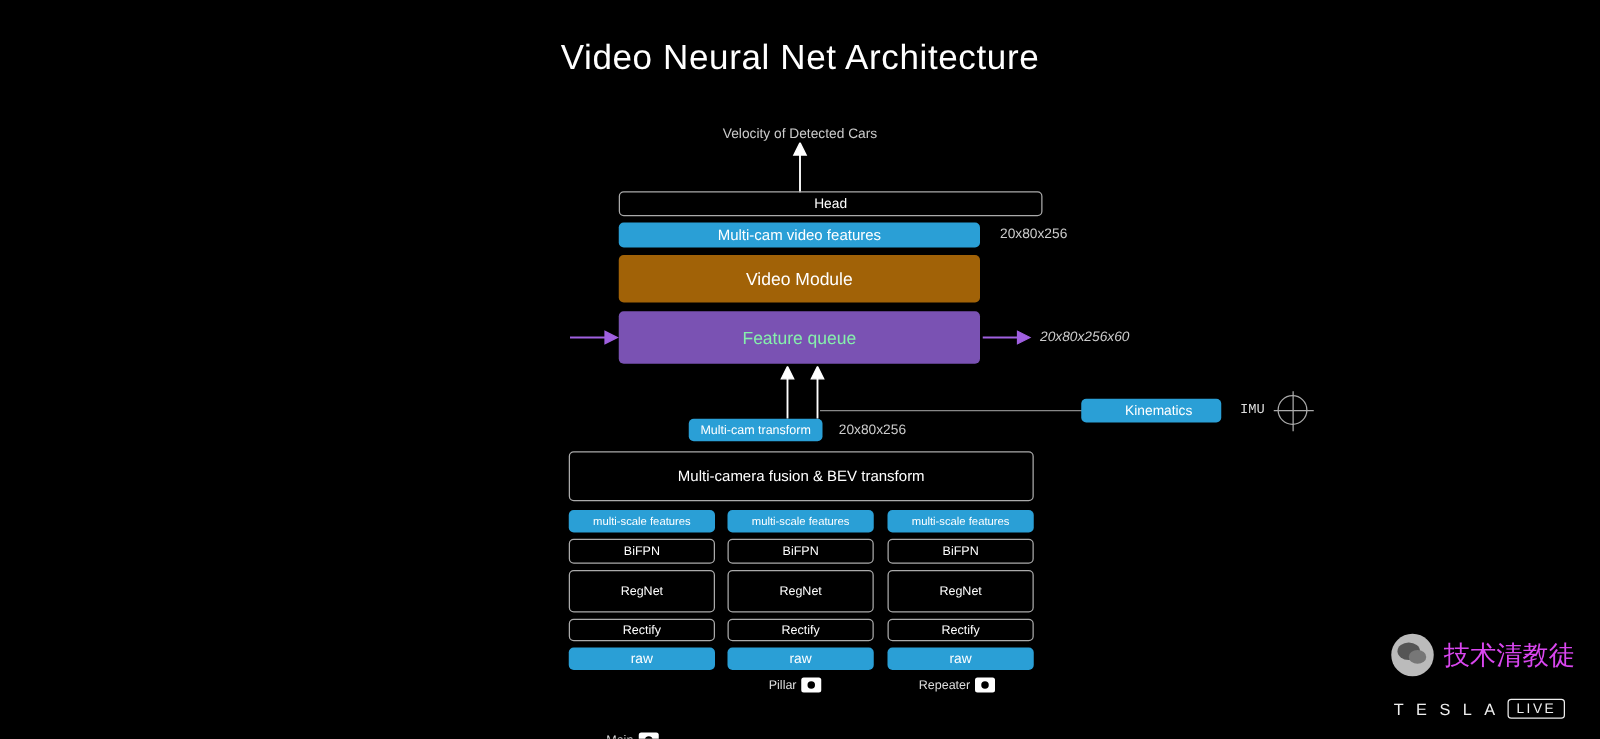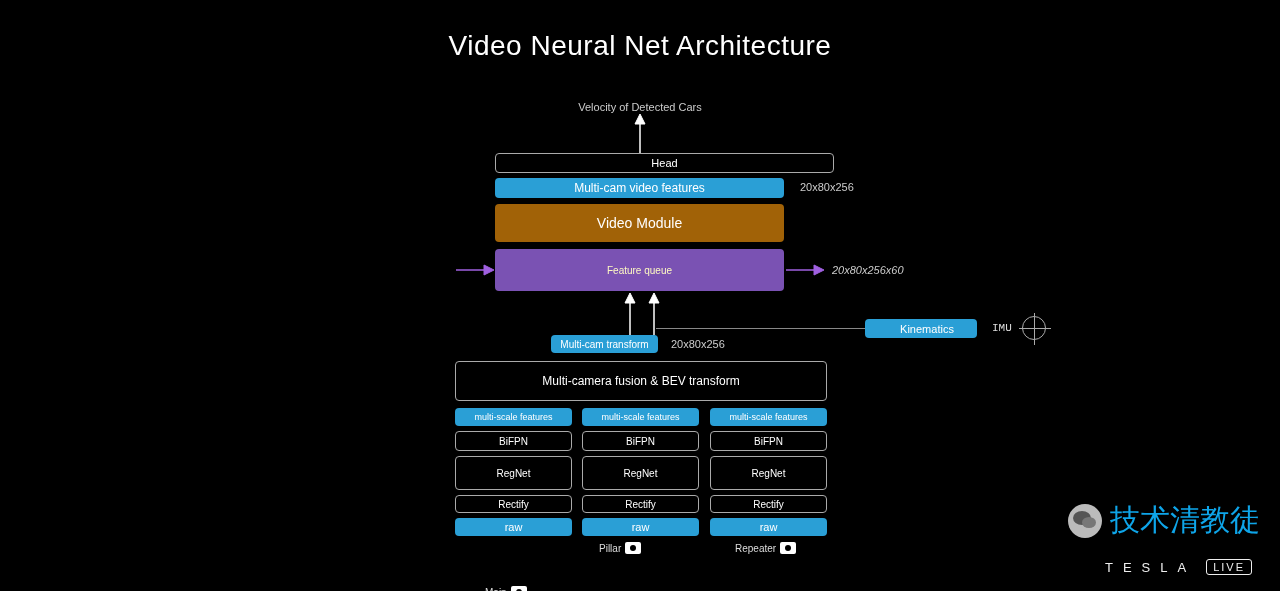--- a/index.html
+++ b/index.html
@@ -28,21 +28,21 @@
     align-items: center;
     justify-content: center;
     font-size: 12px;
   }
   .outline {
     background: transparent;
     border: 1px solid #aaa;
   }
   .blue  { background: #2a9fd6; color: #fff; }
   .red   { background: #a16207; color: #fff; font-size: 14px; }
-  .purple{ background: #7a52b3; color: #fef9c3; font-size: 10px; }
+  .purple{ background: #7a52b3; color: #86efac; font-size: 14px; }
   .dim {
     position: absolute;
     font-size: 11px;
     color: #ccc;
   }
   .arrow-v { position: absolute; stroke: #fff; fill: #fff; }
   .arrow-p { position: absolute; stroke: #a060e0; fill: #a060e0; }
   .camlabel {
     position: absolute;
     font-size: 10px;
@@ -77,23 +77,23 @@
     width:34px; height:34px; background:#bbb; border-radius:50%; position:relative;
   }
   .wechat-bubble::before{
     content:""; position:absolute; width:18px; height:14px; background:#555; border-radius:50%;
     left:5px; top:7px;
   }
   .wechat-bubble::after{
     content:""; position:absolute; width:14px; height:11px; background:#777; border-radius:50%;
     left:14px; top:13px;
   }
-  .wechat-text{ font-size:30px; color:#0ea5e9; }
+  .wechat-text{ font-size:21px; color:#d946ef; }
   .tesla {
-    position:absolute; right:28px; bottom:16px; display:flex; align-items:center; gap:10px;
+    position:absolute; right:28px; bottom:16px; display:flex; align-items:center; 
     letter-spacing:10px; font-size:13px; color:#eee;
   }
   .live {
     border:1px solid #eee; border-radius:3px; padding:1px 6px; letter-spacing:2px; font-size:11px;
   }
 </style>
 </head>
 <body>
 
 <div class="title">Video Neural Net Architecture</div>
@@ -161,21 +161,21 @@
 <div class="block outline" style="left:710px; top:495px; width:117px; height:18px; font-size:10px;">Rectify</div>
 
 <div class="block blue" style="left:455px; top:518px; width:117px; height:18px; font-size:11px;">raw</div>
 <div class="block blue" style="left:582px; top:518px; width:117px; height:18px; font-size:11px;">raw</div>
 <div class="block blue" style="left:710px; top:518px; width:117px; height:18px; font-size:11px;">raw</div>
 
 <div class="camlabel" style="left:485px; top:542px;margin-top:44px;">
   <span>Main</span>
   <span class="camicon"></span>
 </div>
-<div class="camlabel" style="left:599px; top:542px;">
+<div class="camlabel" style="left:615px; top:542px;">
   <span>Pillar</span>
   <span class="camicon"></span>
 </div>
 <div class="camlabel" style="left:735px; top:542px;">
   <span>Repeater</span>
   <span class="camicon"></span>
 </div>
 
 <div class="wechat">
   <span class="wechat-bubble"></span>

